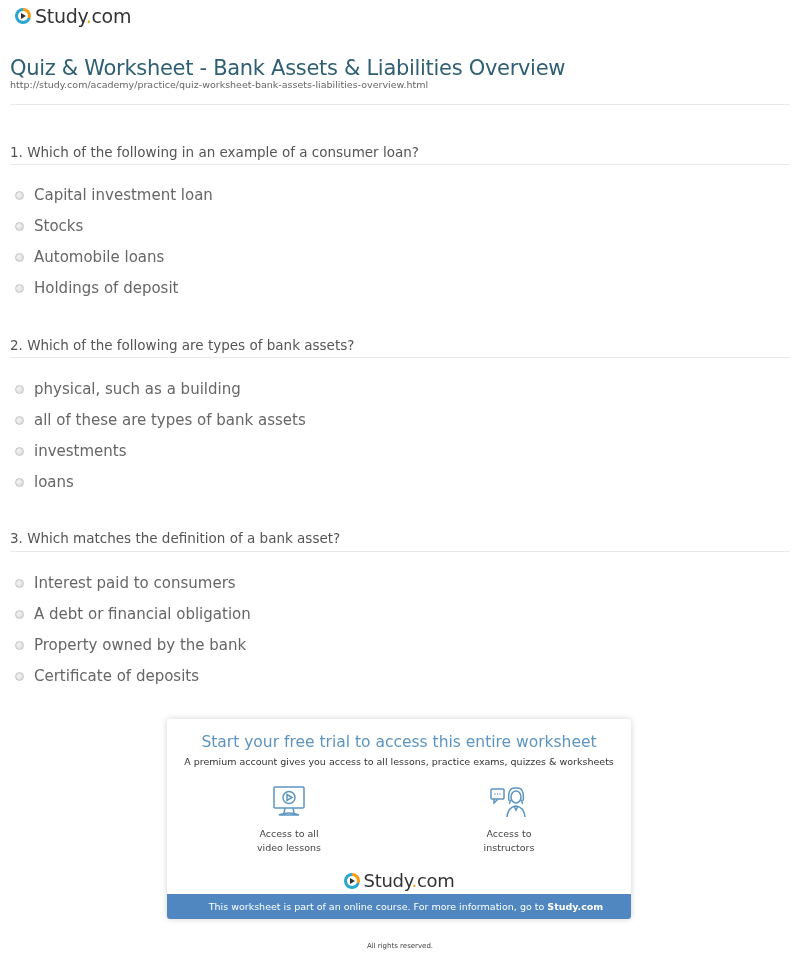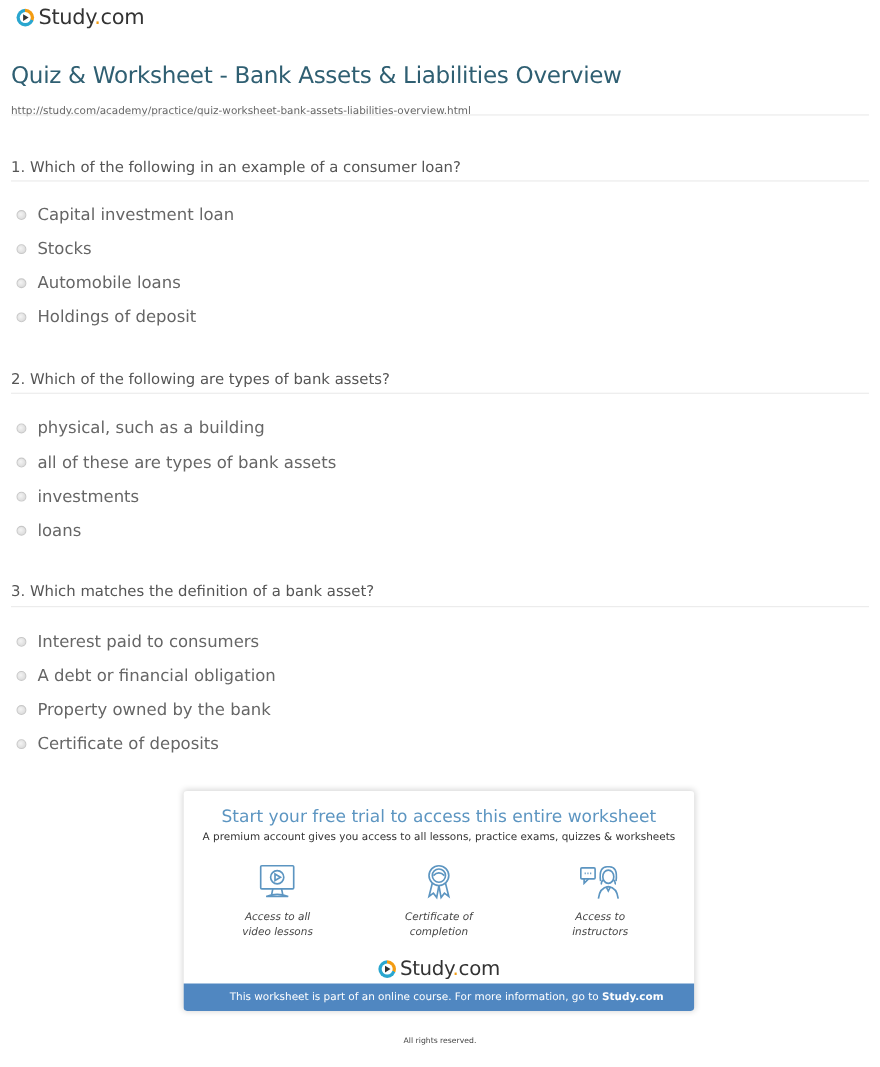--- a/index.html
+++ b/index.html
@@ -6,34 +6,34 @@
   body { width: 800px; height: 970px; position: relative; font-family: "DejaVu Sans", sans-serif; color: #555; overflow: hidden; }
 
   .logo { position: absolute; left: 15px; top: 5px; display: flex; align-items: center; }
   .logo-mark { width: 16px; height: 16px; border-radius: 50%; position: relative; background: conic-gradient(#f39c12 0deg 110deg, #2aa6cf 110deg 360deg); }
   .logo-mark::before { content: ""; position: absolute; left: 3px; top: 3px; width: 10px; height: 10px; border-radius: 50%; background: #fff; }
   .logo-mark::after { content: ""; position: absolute; left: 6px; top: 5px; border-left: 5px solid #333; border-top: 3px solid transparent; border-bottom: 3px solid transparent; }
   .logo-text { font-family: "DejaVu Sans", sans-serif; font-size: 19px; color: #333; margin-left: 4px; letter-spacing: -0.3px; }
   .logo-text .dot { color: #f39c12; }
 
   .page-title { position: absolute; left: 10px; top: 56px; font-size: 21px; color: #2f5f72; font-weight: normal; margin: 0; letter-spacing: -0.3px; white-space: nowrap; }
-  .page-url { position: absolute; left: 10px; top: 96px; font-size: 9.5px; color: #666; }
+  .page-url { position: absolute; left: 10px; top: 79px; font-size: 9.5px; color: #666; }
   .divider { position: absolute; left: 10px; right: 10px; height: 1px; background: #eaeaea; }
 
   .question { position: absolute; left: 10px; font-size: 13.5px; color: #555; white-space: nowrap; }
   .option { position: absolute; left: 15px; display: flex; align-items: center; font-size: 15px; color: #666; }
   .radio { width: 7px; height: 7px; border-radius: 50%; border: 1px solid #c7c7c7; background: radial-gradient(circle at 40% 40%, #f4f4f4, #d5d5d5); margin-right: 10px; cursor: pointer; }
 
   .promo { position: absolute; left: 167px; top: 719px; width: 464px; height: 200px; background: #fff; border-radius: 3px; box-shadow: 0 0 6px rgba(0,0,0,0.18); }
   .promo-title { position: absolute; left: 0; right: 0; top: 14px; text-align: center; font-size: 15.5px; color: #5c95c1; }
   .promo-sub { position: absolute; left: 0; right: 0; top: 37px; text-align: center; font-size: 9.5px; color: #333; }
   .features { position: absolute; left: 0; right: 0; top: 66px; display: flex; justify-content: space-around; padding: 0 12px; }
   .feature { width: 110px; text-align: center; }
   .feature svg { display: block; margin: 0 auto; }
-  .feature-label { font-size: 9.5px; color: #444; margin-top: 8px; line-height: 14px; font-style: italic; }
+  .feature-label { font-size: 9.5px; color: #444; margin-top: 8px; line-height: 14px; }
   .promo-logo { position: absolute; left: 0; right: 0; top: 151px; display: flex; justify-content: center; align-items: center; }
   .promo-logo .logo-text { font-size: 18px; }
   .promo-bar { position: absolute; left: 0; right: 0; bottom: 0; height: 25px; background: #5087c1; border-radius: 0 0 3px 3px; color: #fff; font-size: 9.5px; text-align: center; line-height: 25px; padding-left: 14px; }
   .promo-bar b { font-weight: bold; }
 
   .copyright { position: absolute; left: 0; right: 0; top: 931px; text-align: center; font-size: 7px; color: #444; line-height: 10px; }
 </style>
 </head>
 <body>
 
@@ -112,30 +112,20 @@
       <svg width="36" height="34" viewBox="0 0 36 34" fill="none" stroke="#5c95c1" stroke-width="1.5">
         <rect x="3" y="2" width="30" height="21" rx="1"></rect>
         <circle cx="18" cy="12.5" r="6"></circle>
         <path d="M16 9.5 L21 12.5 L16 15.5 Z"></path>
         <path d="M14 23 L13 28 M22 23 L23 28"></path>
         <path d="M8 30 Q18 26 28 30 Z"></path>
       </svg>
       <div class="feature-label"><span>Access to all</span><br><span>video lessons</span></div>
     </div>
     <div class="feature">
-      <svg width="36" height="34" viewBox="0 0 36 34" fill="none" stroke="#5c95c1" stroke-width="1.5">
-        <circle cx="18" cy="11" r="9"></circle>
-        <circle cx="18" cy="11" r="6"></circle>
-        <path d="M13 11 Q18 6 23 11"></path>
-        <path d="M12 18 L9 30 L13 27 L16 31 L18 20"></path>
-        <path d="M24 18 L27 30 L23 27 L20 31 L18 20"></path>
-      </svg>
-      <div class="feature-label"><span>Certificate of</span><br><span>completion</span></div>
-    </div>
-    <div class="feature">
       <svg width="40" height="34" viewBox="0 0 40 34" fill="none" stroke="#5c95c1" stroke-width="1.5">
         <rect x="2" y="4" width="13" height="10" rx="1"></rect>
         <path d="M5 14 L5 18 L9 14"></path>
         <path d="M5.5 9 H6.5 M8 9 H9 M10.5 9 H11.5"></path>
         <path d="M20 16 Q18 2 27 3 Q36 2 34 16"></path>
         <ellipse cx="27" cy="12" rx="5" ry="6"></ellipse>
         <path d="M22 15 Q20 18 21 19 M32 15 Q34 18 33 19"></path>
         <path d="M18 32 Q19 22 27 21 Q35 22 36 32"></path>
         <path d="M25 21 L27 25 L29 21"></path>
       </svg>

